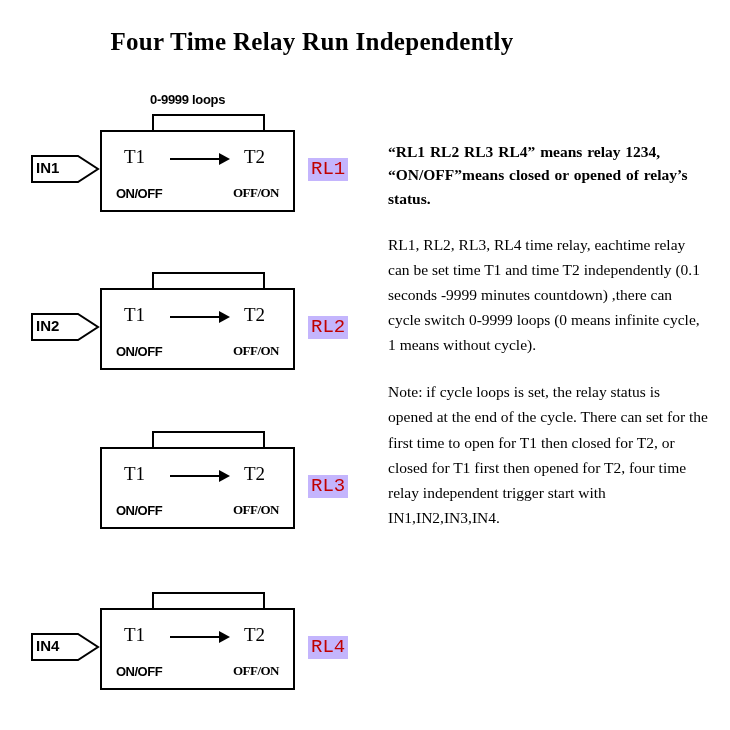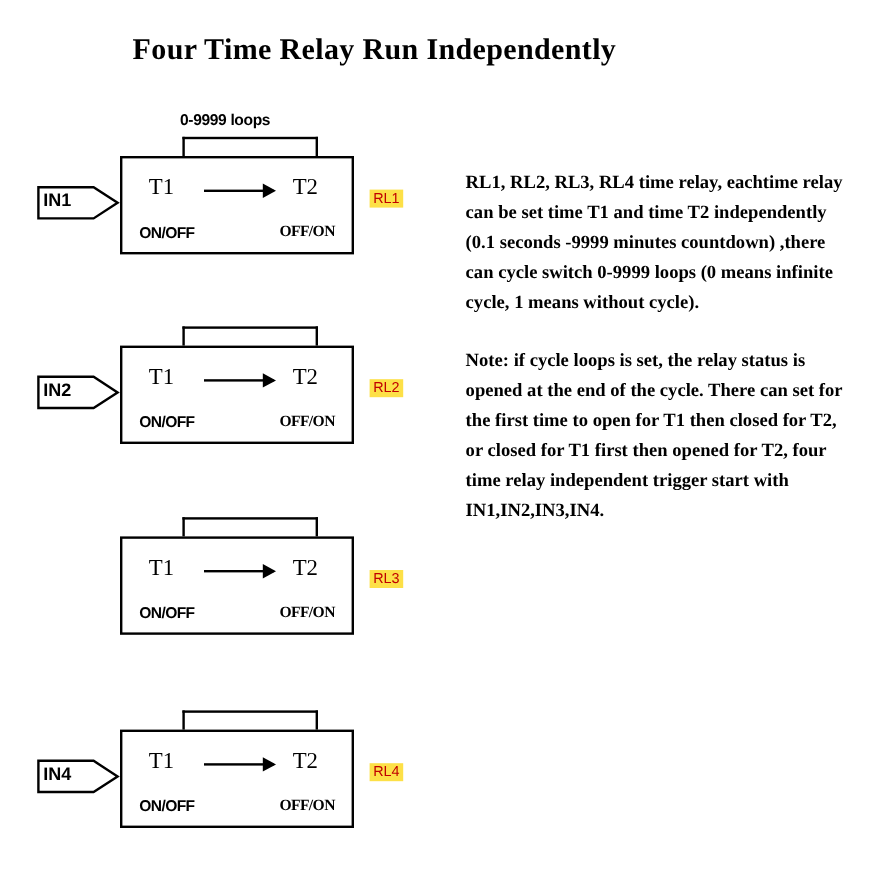--- a/index.html
+++ b/index.html
@@ -169,38 +169,38 @@
     top: 11px;
     font-family: "Liberation Sans", sans-serif;
     font-weight: bold;
     font-size: 15px;
   }
 
   .rl-label {
     position: absolute;
     left: 278px;
     top: 58px;
-    background: #fde047;
-    font-family: Liberation Sans, sans-serif;
-    font-size: 12px;
+    background: #c4b5fd;
+    font-family: Liberation Mono, monospace;
+    font-size: 19px;
     color: #c00000;
     padding: 1px 3px;
     line-height: 1.1;
   }
 
   
   .text-col {
     position: absolute;
     left: 388px;
     top: 140px;
     width: 320px;
   }
   .para {
     font-family: "Liberation Serif", serif;
-    font-weight: bold;
+    font-weight: normal;
     font-size: 15.5px;
     line-height: 1.62;
     margin-bottom: 22px;
     text-align: left;
   }
   .para.p1 {
     font-weight: bold;
     line-height: 1.5;
     word-spacing: 1px;
   }
@@ -296,17 +296,18 @@
       <div class="t1">T1</div>
       <div class="mid-arrow"></div>
       <div class="t2">T2</div>
       <div class="onoff-left">ON/OFF</div>
       <div class="onoff-right">OFF/ON</div>
     </div>
     <div class="rl-label">RL4</div>
   </div>
 
   <div class="text-col">
+    <div class="para p1">“RL1 RL2 RL3 RL4” means relay 1234, “ON/OFF”means closed or opened of relay’s status.</div>
     <div class="para">RL1, RL2, RL3, RL4 time relay, eachtime relay can be set time T1 and time T2 independently (0.1 seconds -9999 minutes countdown) ,there can cycle switch 0-9999 loops (0 means infinite cycle, 1 means without cycle).</div>
     <div class="para">Note: if cycle loops is set, the relay status is opened at the end of the cycle. There can set for the first time to open for T1 then closed for T2, or closed for T1 first then opened for T2, four time relay independent trigger start with  IN1,IN2,IN3,IN4.</div>
   </div>
 
 </div>
 
 </body></html>

